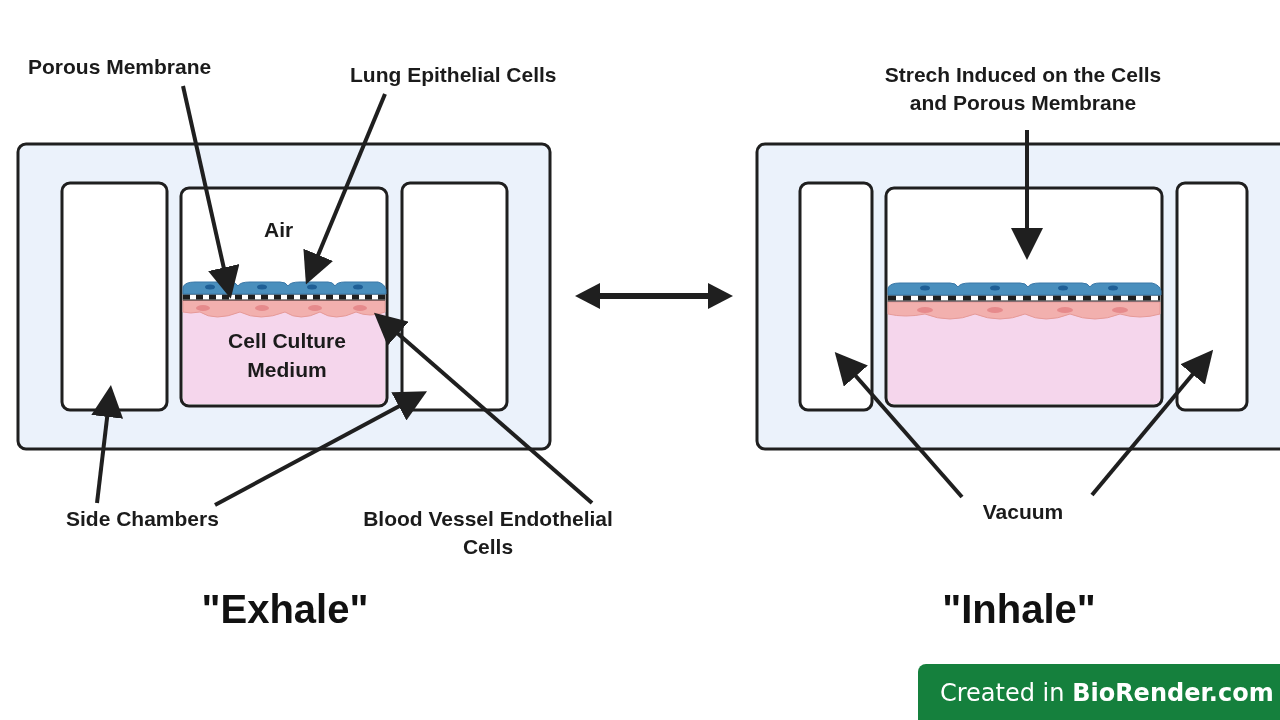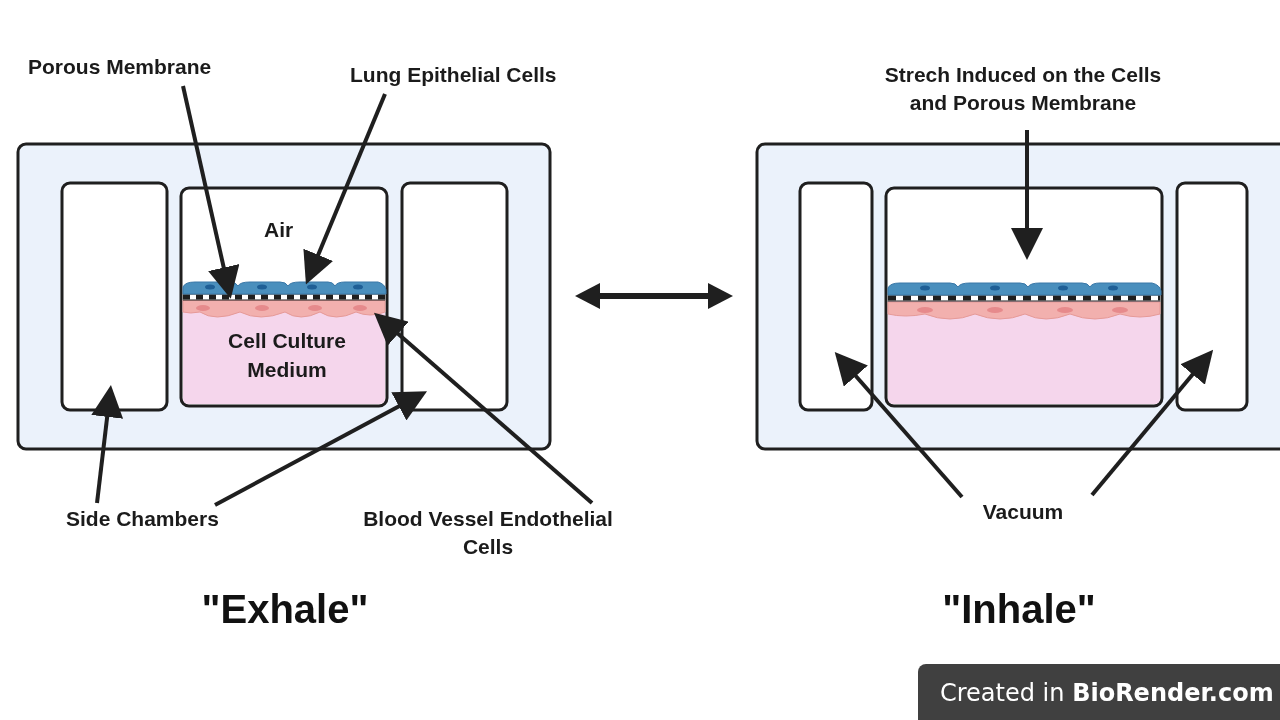--- a/index.html
+++ b/index.html
@@ -1,20 +1,20 @@
 <!DOCTYPE html>
 <html><head>
 <meta charset="utf-8">
 <style>
   html, body { margin:0; padding:0; background:#ffffff; }
   body { width:1280px; height:720px; position:relative; overflow:hidden; font-family:"Liberation Sans", sans-serif; }
   svg#diagram { position:absolute; left:0; top:0; }
   .lbl { font-family:"Liberation Sans", sans-serif; font-weight:bold; font-size:21px; fill:#1b1b1b; }
   .big { font-family:"Liberation Sans", sans-serif; font-weight:bold; font-size:40px; fill:#111111; }
-  .badge { position:absolute; left:918px; top:664px; width:362px; height:56px; background:#404040; border-radius:8px 0 0 0; color:#fff; font-family:"DejaVu Sans", sans-serif; font-size:24px; line-height:58px; padding-left:22px; box-sizing:border-box; }
+  .badge { position:absolute; left:918px; top:664px; width:362px; height:56px; background:#15803d; border-radius:8px 0 0 0; color:#fff; font-family:"DejaVu Sans", sans-serif; font-size:24px; line-height:58px; padding-left:22px; box-sizing:border-box; }
   .badge b { font-weight:bold; }
 </style>
 </head>
 <body>
 
 <svg id="diagram" width="1280" height="720" viewBox="0 0 1280 720">
   <defs>
     <marker id="ah" markerWidth="8" markerHeight="8" refX="6" refY="4" orient="auto" markerUnits="strokeWidth">
       <path d="M0,0 L8,4 L0,8 z" fill="#1f1f1f"></path>
     </marker>

